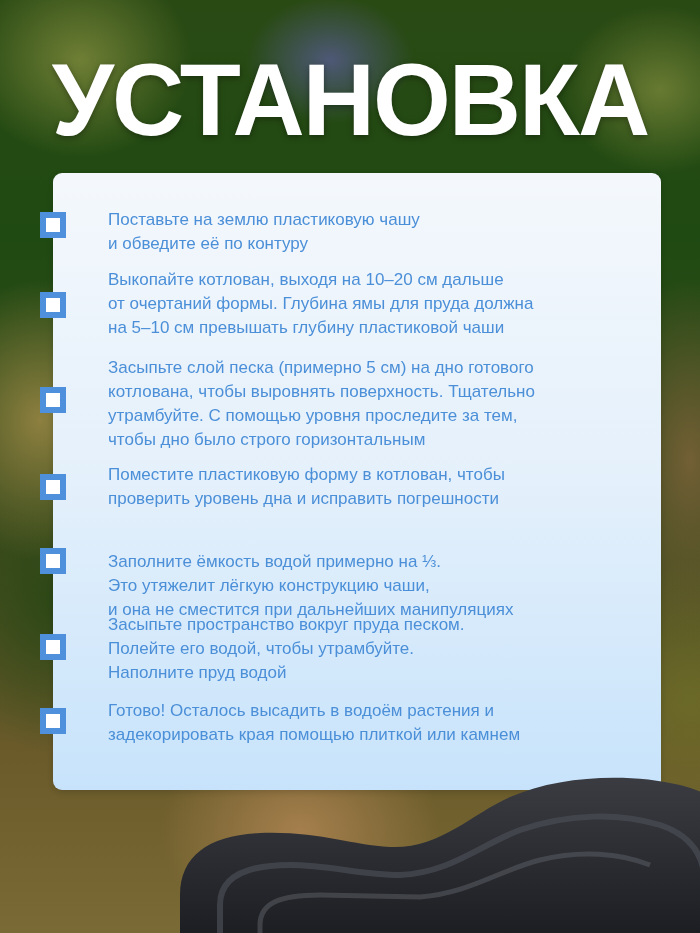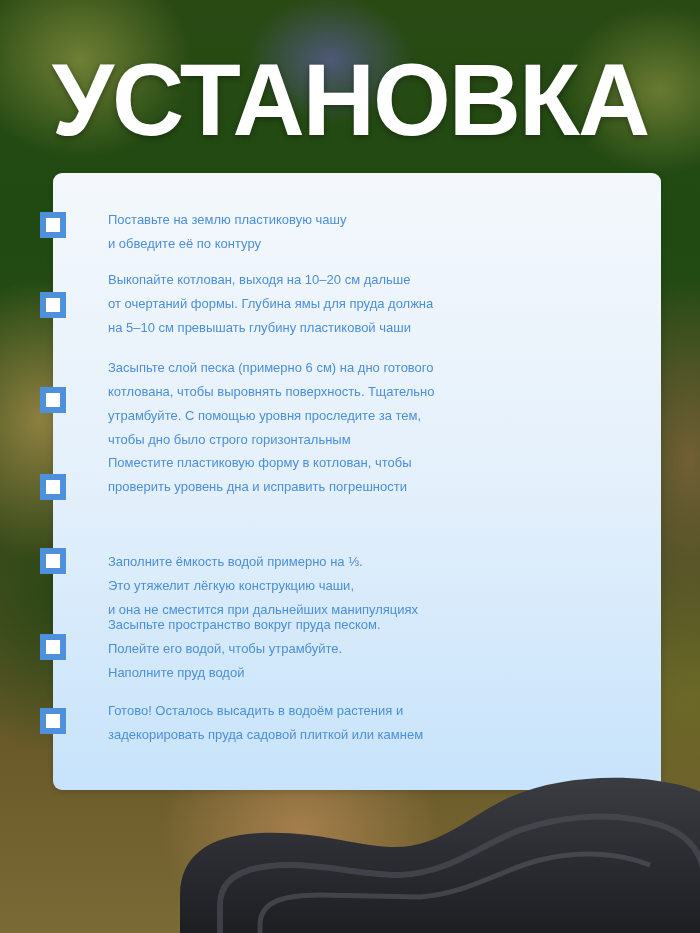--- a/index.html
+++ b/index.html
@@ -25,21 +25,21 @@
     transform: scaleX(0.98);
   }
   .card {
     position: absolute; left: 53px; top: 173px; width: 608px; height: 617px;
     border-radius: 9px;
     background: linear-gradient(180deg, #f4f8fc 0%, #e4f0fb 50%, #c7e3fb 100%);
     box-shadow: 0 2px 6px rgba(0,0,0,0.15);
   }
   .step {
     position: absolute; left: 108px; width: 540px;
-    color: #4b8fd8; font-size: 13px; line-height: 24px;
+    color: #4b8fd8; font-size: 17px; line-height: 24px;
     white-space: pre-line;
   }
   .bullet {
     position: absolute; left: 40px; width: 26px; height: 26px;
     background: #4f90dc; box-sizing: border-box;
   }
   .bullet::after {
     content: ""; position: absolute; left: 6px; top: 6px; width: 14px; height: 14px; background: #ffffff;
   }
   .pond {
@@ -56,42 +56,42 @@
 <div class="bullet" style="top:212px"></div>
 <div class="step" style="top:208px">Поставьте на землю пластиковую чашу
 и обведите её по контуру</div>
 
 <div class="bullet" style="top:292px"></div>
 <div class="step" style="top:268px">Выкопайте котлован, выходя на 10–20 см дальше
 от очертаний формы. Глубина ямы для пруда должна
 на 5–10 см превышать глубину пластиковой чаши</div>
 
 <div class="bullet" style="top:387px"></div>
-<div class="step" style="top:356px">Засыпьте слой песка (примерно 6 см) на дно готового
+<div class="step" style="top:356px">Засыпьте слой песка (примерно 5 см) на дно готового
 котлована, чтобы выровнять поверхность. Тщательно
 утрамбуйте. С помощью уровня проследите за тем,
 чтобы дно было строго горизонтальным</div>
 
 <div class="bullet" style="top:474px"></div>
-<div class="step" style="top:451px">Поместите пластиковую форму в котлован, чтобы
+<div class="step" style="top:463px">Поместите пластиковую форму в котлован, чтобы
 проверить уровень дна и исправить погрешности</div>
 
 <div class="bullet" style="top:548px"></div>
 <div class="step" style="top:550px">Заполните ёмкость водой примерно на ⅓.
 Это утяжелит лёгкую конструкцию чаши,
 и она не сместится при дальнейших манипуляциях</div>
 
 <div class="bullet" style="top:634px"></div>
 <div class="step" style="top:613px">Засыпьте пространство вокруг пруда песком.
 Полейте его водой, чтобы утрамбуйте.
 Наполните пруд водой</div>
 
 <div class="bullet" style="top:708px"></div>
 <div class="step" style="top:699px">Готово! Осталось высадить в водоём растения и
-задекорировать пруда садовой плиткой или камнем</div>
+задекорировать края помощью плиткой или камнем</div>
 
 <svg class="pond" viewBox="0 0 560 200">
   <defs>
     <linearGradient id="pg" x1="0" y1="0" x2="0" y2="1">
       <stop offset="0" stop-color="#3a3c42"></stop>
       <stop offset="1" stop-color="#15161a"></stop>
     </linearGradient>
   </defs>
   <path d="M0,200 L0,120 C0,80 30,60 80,58 C140,56 170,70 210,72 C260,74 290,40 330,22 C380,0 450,-2 500,10 C540,20 560,40 560,60 L560,200 Z" fill="url(#pg)"></path>
   <path d="M40,200 L40,130 C40,100 70,90 110,90 C150,90 180,100 220,100 C270,98 300,70 340,55 C390,38 440,38 480,50 C510,60 525,80 525,110 L525,200 Z" fill="none" stroke="#4a4d55" stroke-width="6" opacity="0.7"></path>

